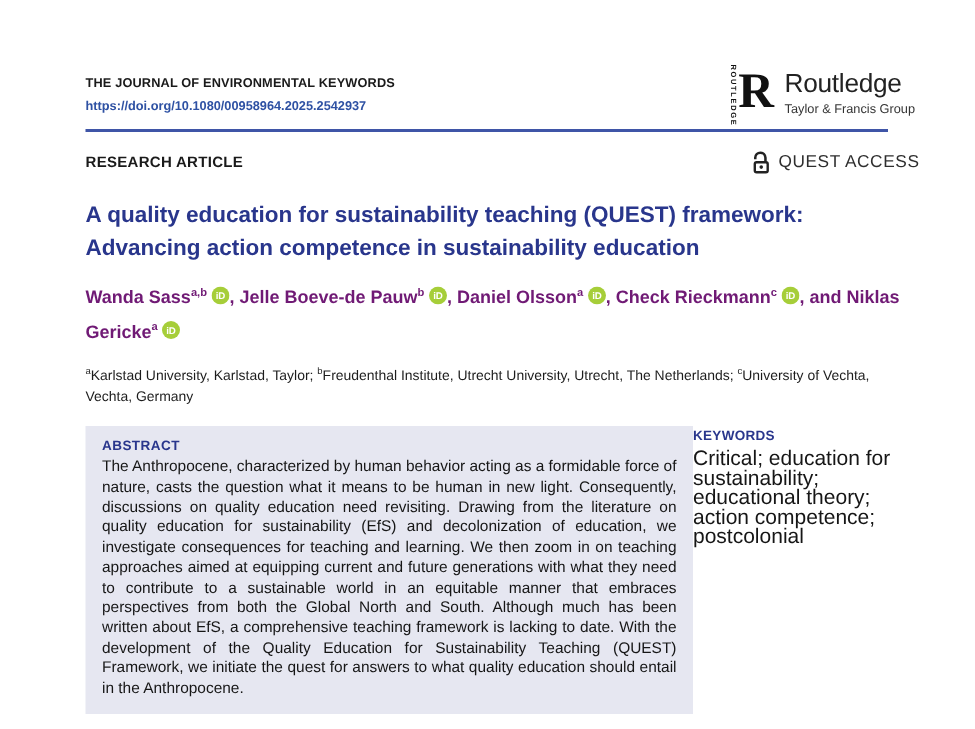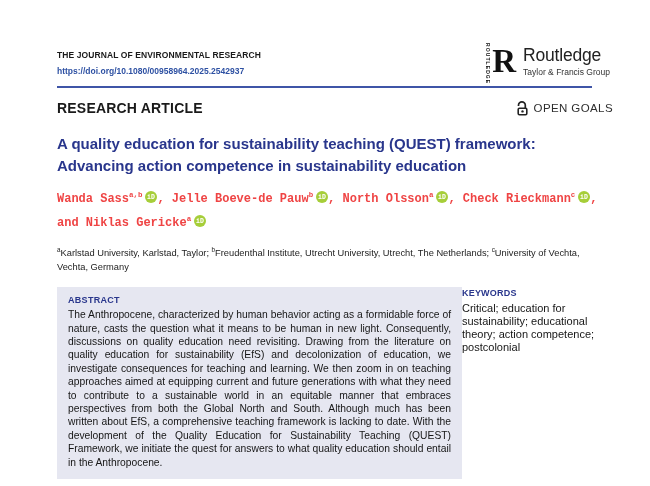--- a/index.html
+++ b/index.html
@@ -17,52 +17,52 @@
   .logo { position: absolute; top: 43px; right: 40px; display: flex; align-items: center; }
   .logo-mark { display: flex; align-items: stretch; margin-right: 7px; }
   .logo-vertical { writing-mode: vertical-rl; font-size: 5px; font-weight: bold; letter-spacing: 1.1px; color: #111; height: 36px; text-align: center; }
   .logo-r { font-family: "Liberation Serif", serif; font-weight: bold; font-size: 33px; line-height: 36px; color: #111; margin-left: 1px; }
   .logo-text { display: flex; flex-direction: column; }
   .logo-wordmark { font-size: 17.5px; color: #222222; letter-spacing: -0.2px; }
   .logo-tagline { font-size: 8.5px; color: #333333; margin-top: 1px; text-align: center; }
 
   
   .meta-row { width: 556px; margin-top: 12px; display: flex; justify-content: space-between; align-items: center; }
-  .article-type { font-size: 14px; font-weight: bold; letter-spacing: 0.2px; color: #1a1a1a; }
+  .article-type { font-size: 10px; font-weight: bold; letter-spacing: 0.2px; color: #1a1a1a; }
   .meta-right { display: flex; align-items: center; gap: 15px; }
   .oa-badge { display: flex; align-items: center; gap: 5px; }
   .oa-label { font-size: 11.5px; letter-spacing: 0.4px; color: #2e2e2e; }
   .updates-btn { display: flex; align-items: center; gap: 4px; padding: 3px 8px; border: 1px solid #c4c4c4; border-radius: 3px; background: linear-gradient(#fefefe, #e8e8e8); cursor: pointer; }
   .updates-label { font-size: 8px; color: #707070; }
 
   
   .title { width: 540px; margin-top: 17px; font-size: 15px; line-height: 22px; font-weight: bold; color: #29368c; }
-  .authors { width: 560px; margin-top: 8px; font-size: 12px; line-height: 20px; font-weight: bold; color: #ef4444; font-family: Liberation Mono, monospace; }
+  .authors { width: 560px; margin-top: 8px; font-size: 12px; line-height: 20px; font-weight: bold; color: #701a75; }
   .authors sup { font-size: 62%; }
   .orcid { vertical-align: -1px; margin-left: 3px; cursor: pointer; }
   .affiliations { width: 540px; margin-top: 10px; font-size: 9.3px; line-height: 13.5px; color: #1c1c1c; }
   .affiliations sup { font-size: 68%; }
 
   
   .columns { display: flex; gap: 0; margin-top: 13px; }
   .abstract-box { width: 405px; background: #e6e7f1; padding: 8px 11px 10px 11px; }
   .box-heading { font-size: 9px; font-weight: bold; letter-spacing: 0.3px; color: #29368c; }
   .abstract-text { margin-top: 3px; font-size: 10.3px; line-height: 13.4px; text-align: justify; color: #161616; }
   .side-col { width: 152px; padding-top: 1px; }
   .side-heading { font-size: 9px; font-weight: bold; letter-spacing: 0.2px; color: #29368c; line-height: 11.5px; }
-  .side-text { margin-top: 2px; font-size: 11px; line-height: 13px; color: #161616; }
+  .side-text { margin-top: 2px; font-size: 14px; line-height: 13px; color: #161616; }
   .sdg-block { margin-top: 11px; }
 </style>
 </head>
 <body>
 
 <div class="page">
 
   <div>
-    <div class="journal-name">THE JOURNAL OF ENVIRONMENTAL RESEARCH</div>
+    <div class="journal-name">THE JOURNAL OF ENVIRONMENTAL KEYWORDS</div>
     <a class="doi-link" href="#">https://doi.org/10.1080/00958964.2025.2542937</a>
     <div class="header-rule"></div>
   </div>
 
   <div class="logo">
     <div class="logo-mark">
       <div class="logo-vertical">ROUTLEDGE</div>
       <div class="logo-r">R</div>
     </div>
     <div class="logo-text">
@@ -73,34 +73,34 @@
 
   <div class="meta-row">
     <div class="article-type">RESEARCH ARTICLE</div>
     <div class="meta-right">
       <div class="oa-badge">
         <svg width="15" height="16" viewBox="0 0 15 16">
           <path d="M11.3 8.2 V5.2 a3.4 3.4 0 0 0 -6.8 0 v0.9" fill="none" stroke="#232323" stroke-width="1.7"></path>
           <rect x="4.2" y="8.2" width="8.6" height="6.6" rx="1.2" fill="none" stroke="#232323" stroke-width="1.6"></rect>
           <circle cx="8.5" cy="11.4" r="1.2" fill="#232323"></circle>
         </svg>
-        <span class="oa-label">OPEN GOALS</span>
+        <span class="oa-label">QUEST ACCESS</span>
       </div>
     </div>
   </div>
 
   <h1 class="title">A quality education for sustainability teaching (QUEST) framework: Advancing action competence in sustainability education</h1>
 
   <p class="authors"><span><span>Wanda Sass</span><sup>a,b</sup></span><svg class="orcid" width="12" height="12" viewBox="0 0 12 12">
         <circle cx="6" cy="6" r="6" fill="#A6CE39"></circle>
         <text x="6" y="8.4" text-anchor="middle" font-size="6.5" font-weight="bold" fill="#ffffff">iD</text>
       </svg><span>, </span><span><span>Jelle Boeve-de Pauw</span><sup>b</sup></span><svg class="orcid" width="12" height="12" viewBox="0 0 12 12">
         <circle cx="6" cy="6" r="6" fill="#A6CE39"></circle>
         <text x="6" y="8.4" text-anchor="middle" font-size="6.5" font-weight="bold" fill="#ffffff">iD</text>
-      </svg><span>, </span><span><span>North Olsson</span><sup>a</sup></span><svg class="orcid" width="12" height="12" viewBox="0 0 12 12">
+      </svg><span>, </span><span><span>Daniel Olsson</span><sup>a</sup></span><svg class="orcid" width="12" height="12" viewBox="0 0 12 12">
         <circle cx="6" cy="6" r="6" fill="#A6CE39"></circle>
         <text x="6" y="8.4" text-anchor="middle" font-size="6.5" font-weight="bold" fill="#ffffff">iD</text>
       </svg><span>, </span><span><span>Check Rieckmann</span><sup>c</sup></span><svg class="orcid" width="12" height="12" viewBox="0 0 12 12">
         <circle cx="6" cy="6" r="6" fill="#A6CE39"></circle>
         <text x="6" y="8.4" text-anchor="middle" font-size="6.5" font-weight="bold" fill="#ffffff">iD</text>
       </svg><span>, </span><span><span>and Niklas Gericke</span><sup>a</sup></span><svg class="orcid" width="12" height="12" viewBox="0 0 12 12">
         <circle cx="6" cy="6" r="6" fill="#A6CE39"></circle>
         <text x="6" y="8.4" text-anchor="middle" font-size="6.5" font-weight="bold" fill="#ffffff">iD</text>
       </svg></p>
 

